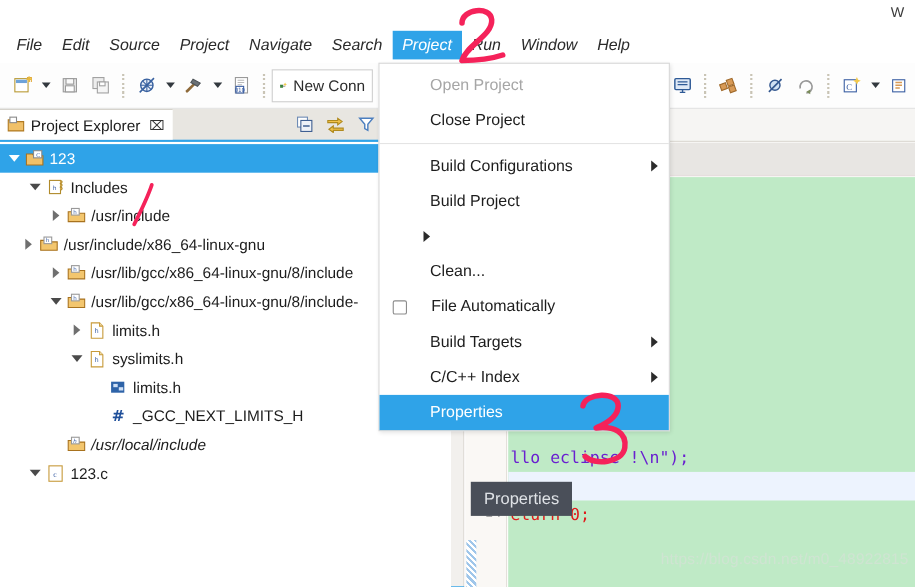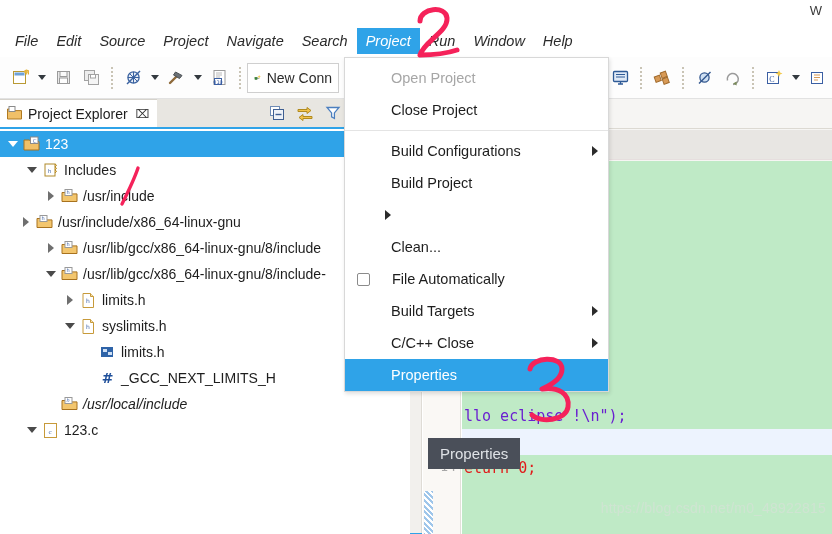--- a/index.html
+++ b/index.html
@@ -645,21 +645,21 @@
         <span class="dd-check"></span>
         <span class="dd-text">File Automatically</span>
       </div>
       <div class="dd-item">
         <span class="dd-ico"></span>
         <span class="dd-text">Build Targets</span>
         <span class="dd-arrow"></span>
       </div>
       <div class="dd-item">
         <span class="dd-ico"></span>
-        <span class="dd-text">C/C++ Close</span>
+        <span class="dd-text">C/C++ Index</span>
         <span class="dd-arrow"></span>
       </div>
       <div class="dd-item sel">
         <span class="dd-ico"></span>
         <span class="dd-text">Properties</span>
       </div>
     </div>
 
   <div class="tooltip">Properties</div>
 

